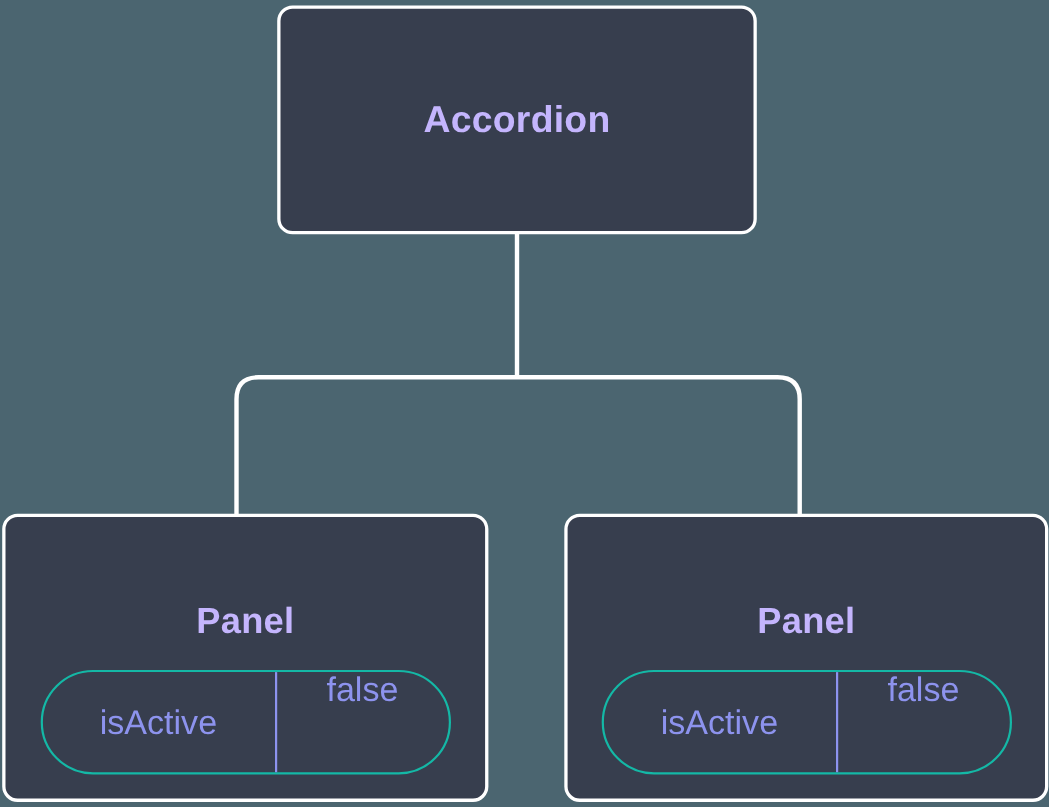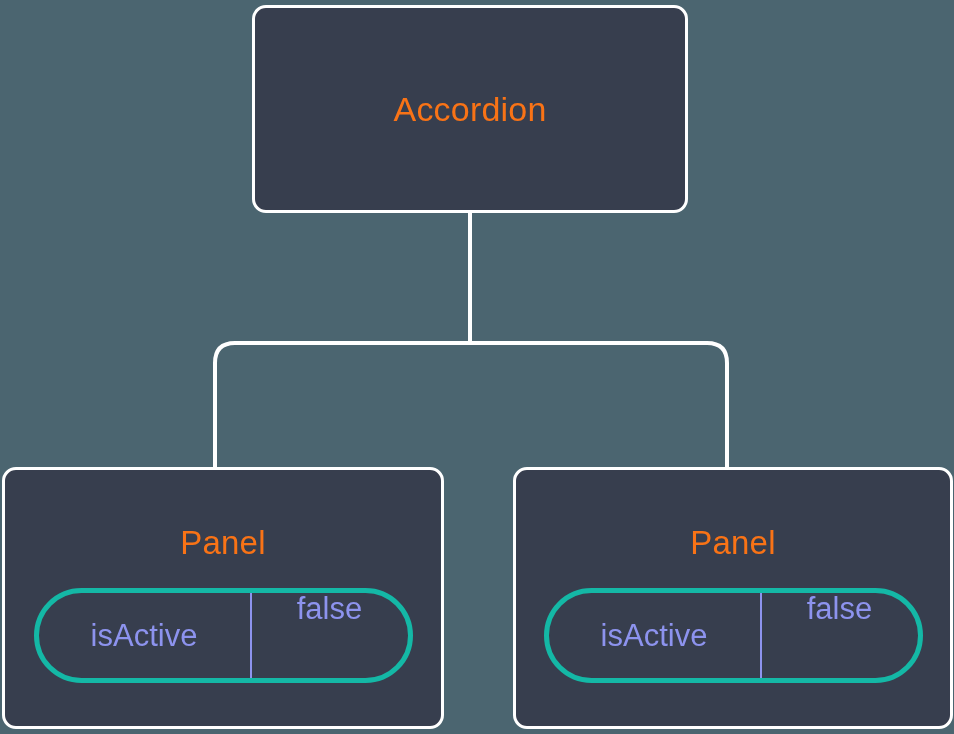--- a/index.html
+++ b/index.html
@@ -58,40 +58,40 @@
 
   .node-child-right {
     left: 513px;
     top: 467px;
     width: 440px;
     height: 262px;
     justify-content: flex-start;
   }
 
   .node-title {
-    color: #f97316;
+    color: #c4b5fd;
     font-size: 34px;
-    font-weight: 400;
+    font-weight: 700;
     letter-spacing: 0.2px;
     line-height: 1;
     text-align: center;
   }
 
   .node-child-left .node-title,
   .node-child-right .node-title {
     font-size: 33px;
-    margin-top: 56px;
+    margin-top: 77px;
   }
 
   
   .state-pill {
     box-sizing: border-box;
     margin-top: 29px;
     height: 95px;
-    border: 5px solid #14b8a6;
+    border: 2px solid #14b8a6;
     border-radius: 48px;
     display: flex;
     align-items: stretch;
     background: transparent;
   }
 
   .pill-left {
     width: 211px;
     display: flex;
     align-items: center;

